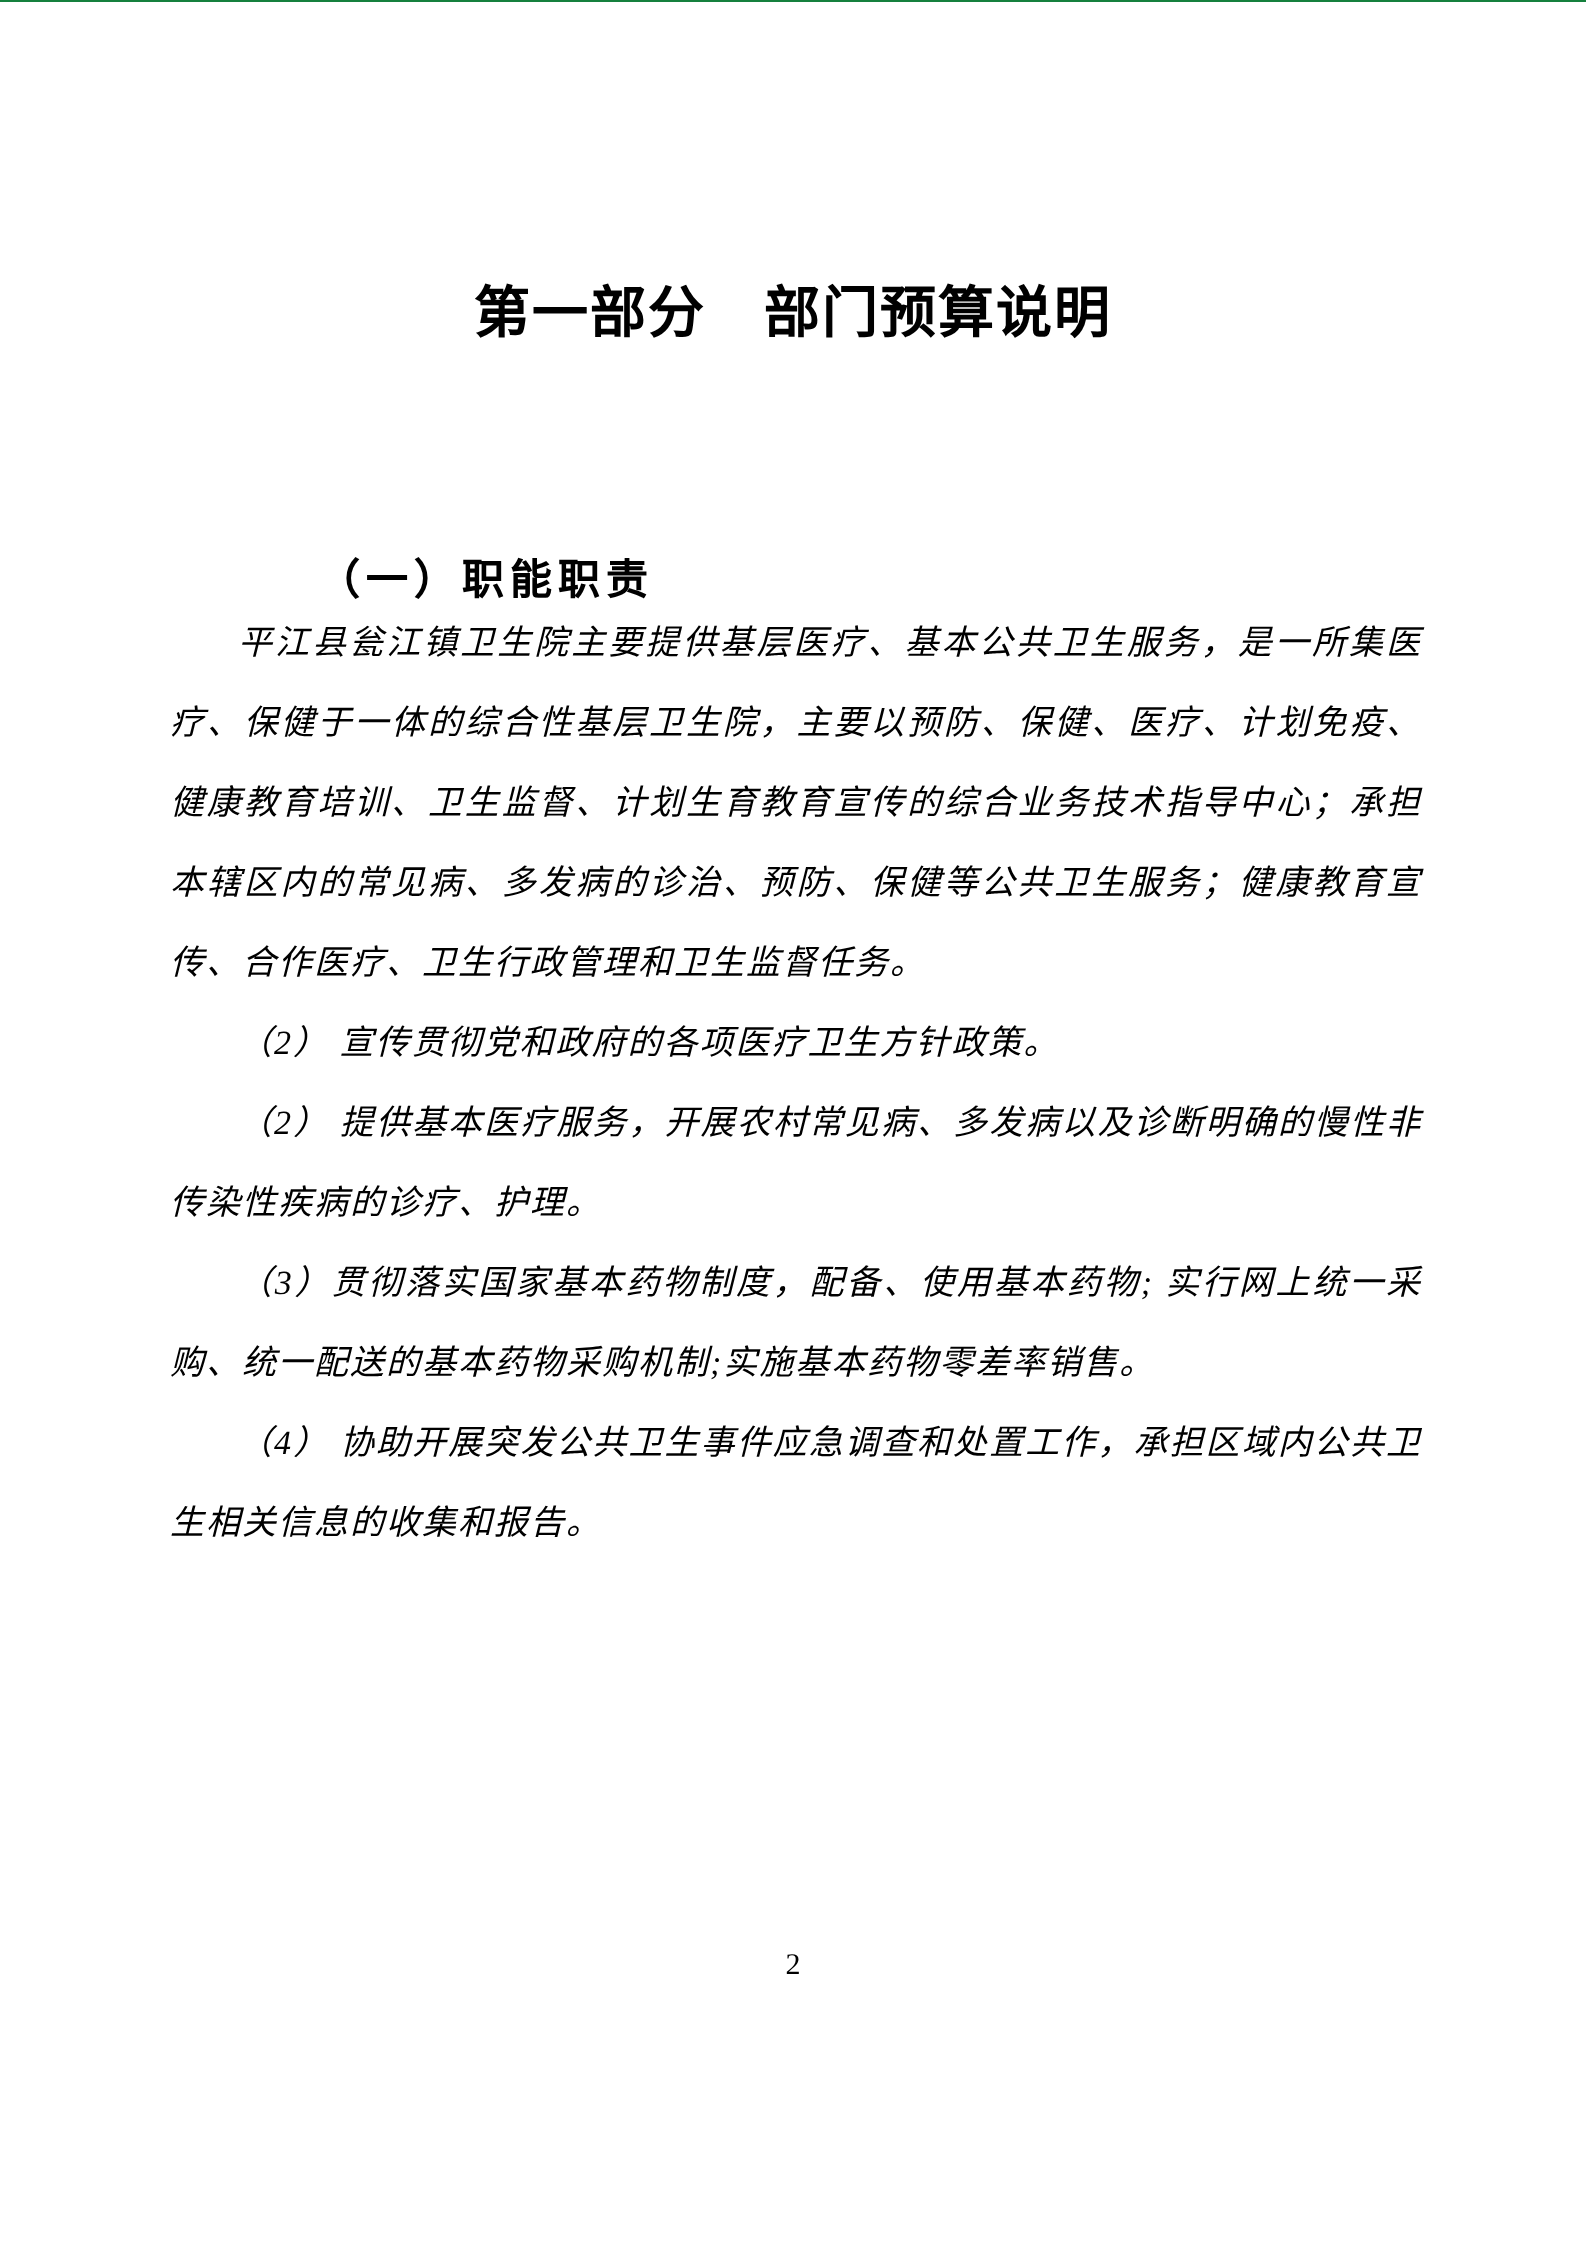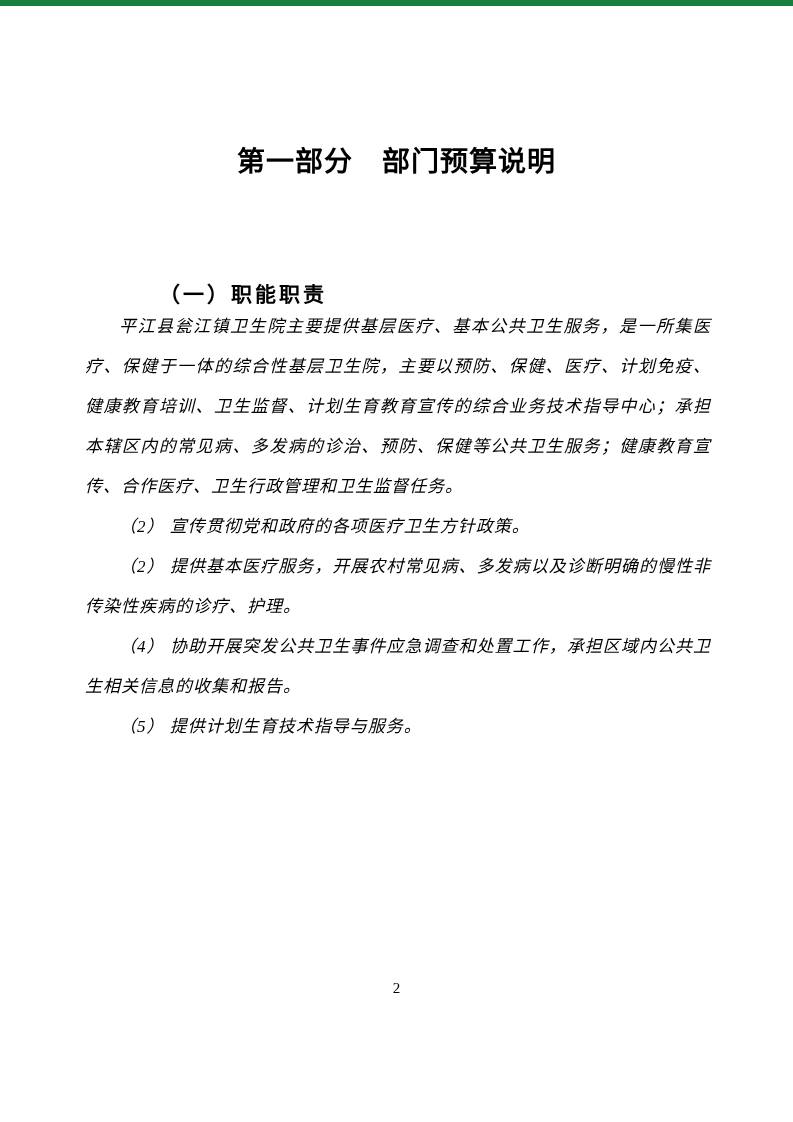--- a/index.html
+++ b/index.html
@@ -9,21 +9,21 @@
   }
   .page {
     position: relative;
     width: 793px;
     height: 1122px;
     margin: 0 auto;
     background: #ffffff;
     color: #000000;
     font-family: "Liberation Serif", serif;
     overflow: hidden;
-    border-top: 6px solid #15803d;
+    border-top: 1px solid #15803d;
     box-sizing: border-box;
   }
   .doc-title {
     position: absolute;
     top: 139px;
     left: 0;
     width: 100%;
     margin: 0;
     text-align: center;
     font-family: "Liberation Sans", sans-serif;
@@ -90,19 +90,19 @@
 
   <h1 class="doc-title">第一部分　部门预算说明</h1>
 
 
   <h3 class="subsection-heading">（一）职能职责</h3>
 
   <div class="body-text">
       <p>平江县瓮江镇卫生院主要提供基层医疗、基本公共卫生服务，是一所集医疗、保健于一体的综合性基层卫生院，主要以预防、保健、医疗、计划免疫、健康教育培训、卫生监督、计划生育教育宣传的综合业务技术指导中心；承担本辖区内的常见病、多发病的诊治、预防、保健等公共卫生服务；健康教育宣传、合作医疗、卫生行政管理和卫生监督任务。</p>
       <p>（2） 宣传贯彻党和政府的各项医疗卫生方针政策。</p>
       <p>（2） 提供基本医疗服务，开展农村常见病、多发病以及诊断明确的慢性非传染性疾病的诊疗、护理。</p>
+      <p>（3）贯彻落实国家基本药物制度，配备、使用基本药物; 实行网上统一采购、统一配送的基本药物采购机制;实施基本药物零差率销售。</p>
       <p>（4） 协助开展突发公共卫生事件应急调查和处置工作，承担区域内公共卫生相关信息的收集和报告。</p>
-      <p>（5） 提供计划生育技术指导与服务。</p>
     </div>
 
   <div class="page-number">2</div>
 
 </div>
 
 </body></html>

